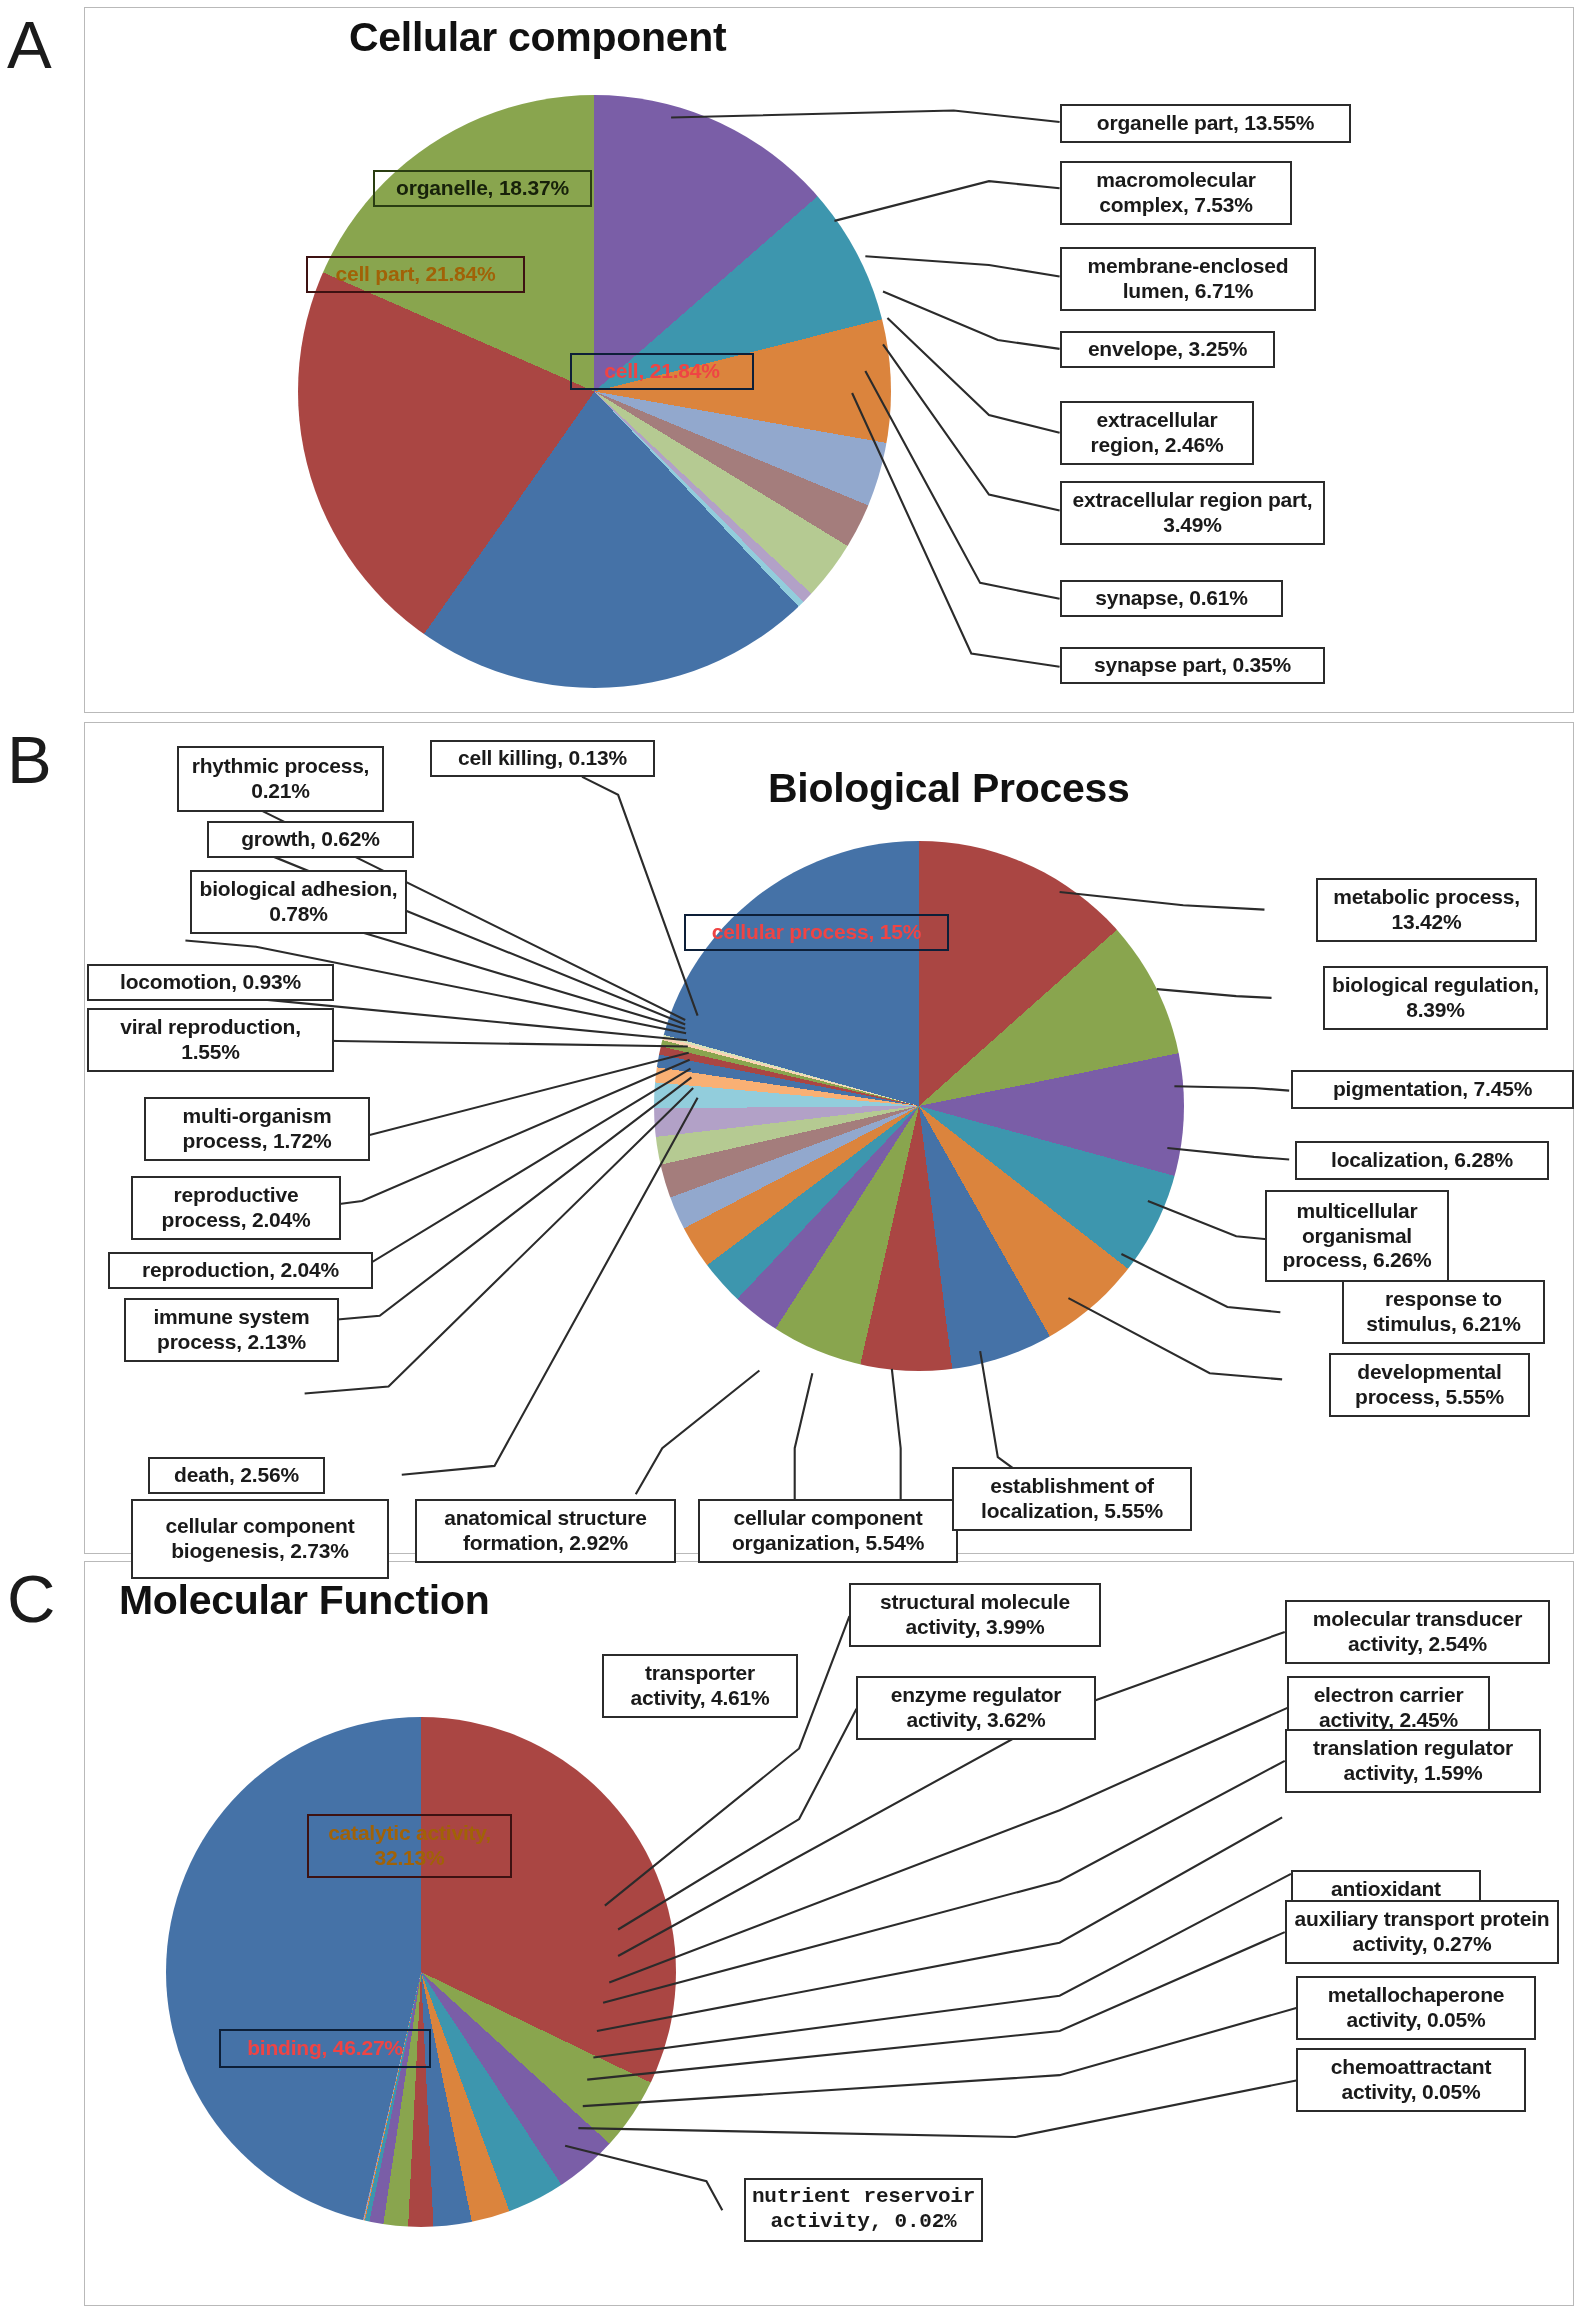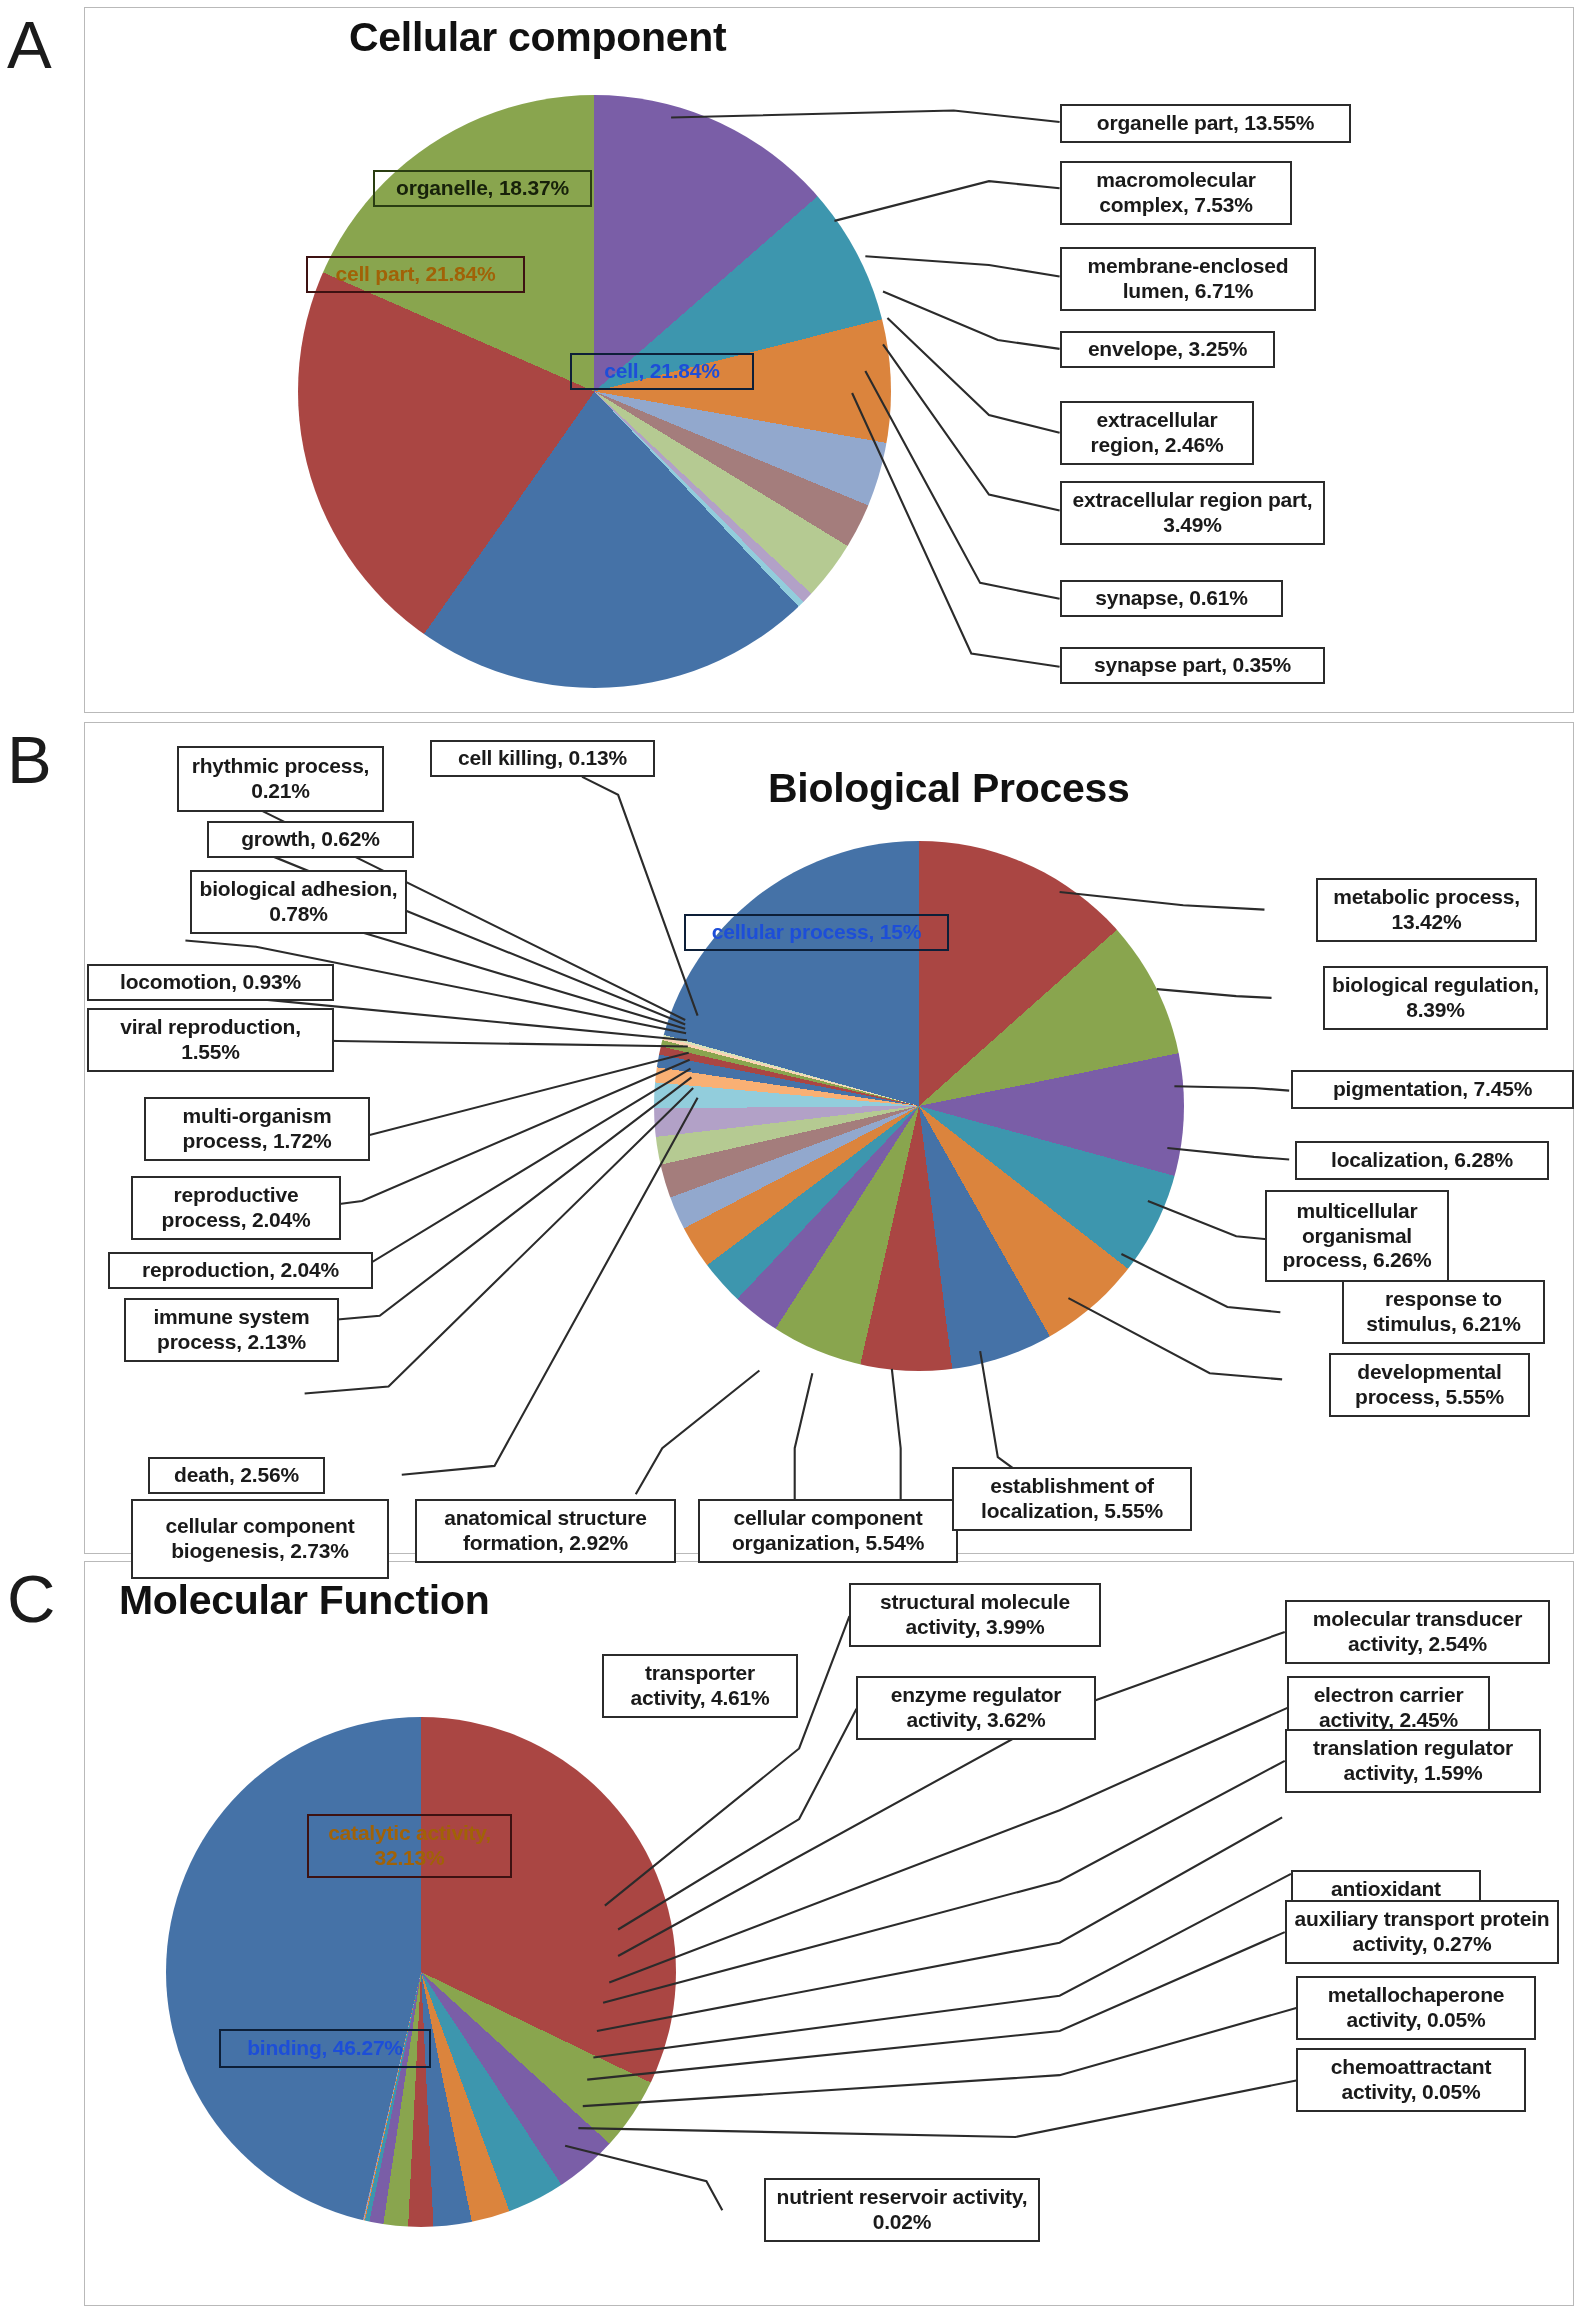--- a/index.html
+++ b/index.html
@@ -45,21 +45,21 @@
     position:absolute;box-sizing:border-box;
     border:2.2px solid #2b2b2b;background:#ffffff;
     font-size:21px;font-weight:bold;line-height:1.17;
     color:#1a1a1a;text-align:center;
     display:flex;align-items:center;justify-content:center;
     padding:2.6px 5.3px;z-index:6;letter-spacing:-0.2px;
   }
   .lbl.inpie{background:transparent;}
   .lbl.inpie.green{border-color:#2a3d12;color:#17210a;}
   .lbl.inpie.red{border-color:#3d1212;color:#a16207;text-align:center;}
-  .lbl.inpie.blue{border-color:#0d1f38;color:#1d4ed8;}
+  .lbl.inpie.blue{border-color:#0d1f38;color:#ef4444;}
 
   
   .leaders{position:absolute;left:0;top:0;width:1585px;height:2319px;pointer-events:none;z-index:2;}
   .leaders line, .leaders polyline{stroke:#2b2b2b;stroke-width:2.4;fill:none;}
 </style>
 </head>
 <body>
 
 <div class="figure">
 
@@ -215,21 +215,21 @@
   <div class="lbl" style="left:849px;top:1583px;width:252px;height:64px;">structural molecule activity, 3.99%</div>
   <div class="lbl" style="left:856px;top:1676px;width:240px;height:64px;">enzyme regulator activity, 3.62%</div>
 
   <div class="lbl" style="left:1285px;top:1600px;width:265px;height:64px;">molecular transducer activity, 2.54%</div>
   <div class="lbl" style="left:1287px;top:1676px;width:203px;height:64px;">electron carrier activity, 2.45%</div>
   <div class="lbl" style="left:1285px;top:1729px;width:256px;height:64px;">translation regulator activity, 1.59%</div>
   <div class="lbl" style="left:1291px;top:1842px;width:190px;height:64px;margin-top:28px;">antioxidant activity, 0.89%</div>
   <div class="lbl" style="left:1285px;top:1900px;width:274px;height:64px;">auxiliary transport protein activity, 0.27%</div>
   <div class="lbl" style="left:1296px;top:1976px;width:240px;height:64px;">metallochaperone activity, 0.05%</div>
   <div class="lbl" style="left:1296px;top:2048px;width:230px;height:64px;">chemoattractant activity, 0.05%</div>
-  <div class="lbl" style="left:764px;top:2178px;width:276px;height:64px;">nutrient reservoir activity, 0.02%</div>
+  <div class="lbl" style="left:744px;top:2178px;width:239px;height:64px;font-family:Liberation Mono, monospace;">nutrient reservoir activity, 0.02%</div>
 
   <svg class="leaders" viewBox="0 0 1795 2626">
     <polyline points="793,1945 793,1873"></polyline>
     <polyline points="685,2158 905,1980 962,1830"></polyline>
     <polyline points="700,2185 905,2060 970,1935"></polyline>
     <polyline points="700,2215 1200,1940 1455,1848"></polyline>
     <polyline points="690,2245 1200,2050 1458,1934"></polyline>
     <polyline points="683,2268 1200,2130 1455,1994"></polyline>
     <polyline points="676,2300 1200,2200 1452,2058"></polyline>
     <polyline points="672,2330 1200,2260 1462,2122"></polyline>

